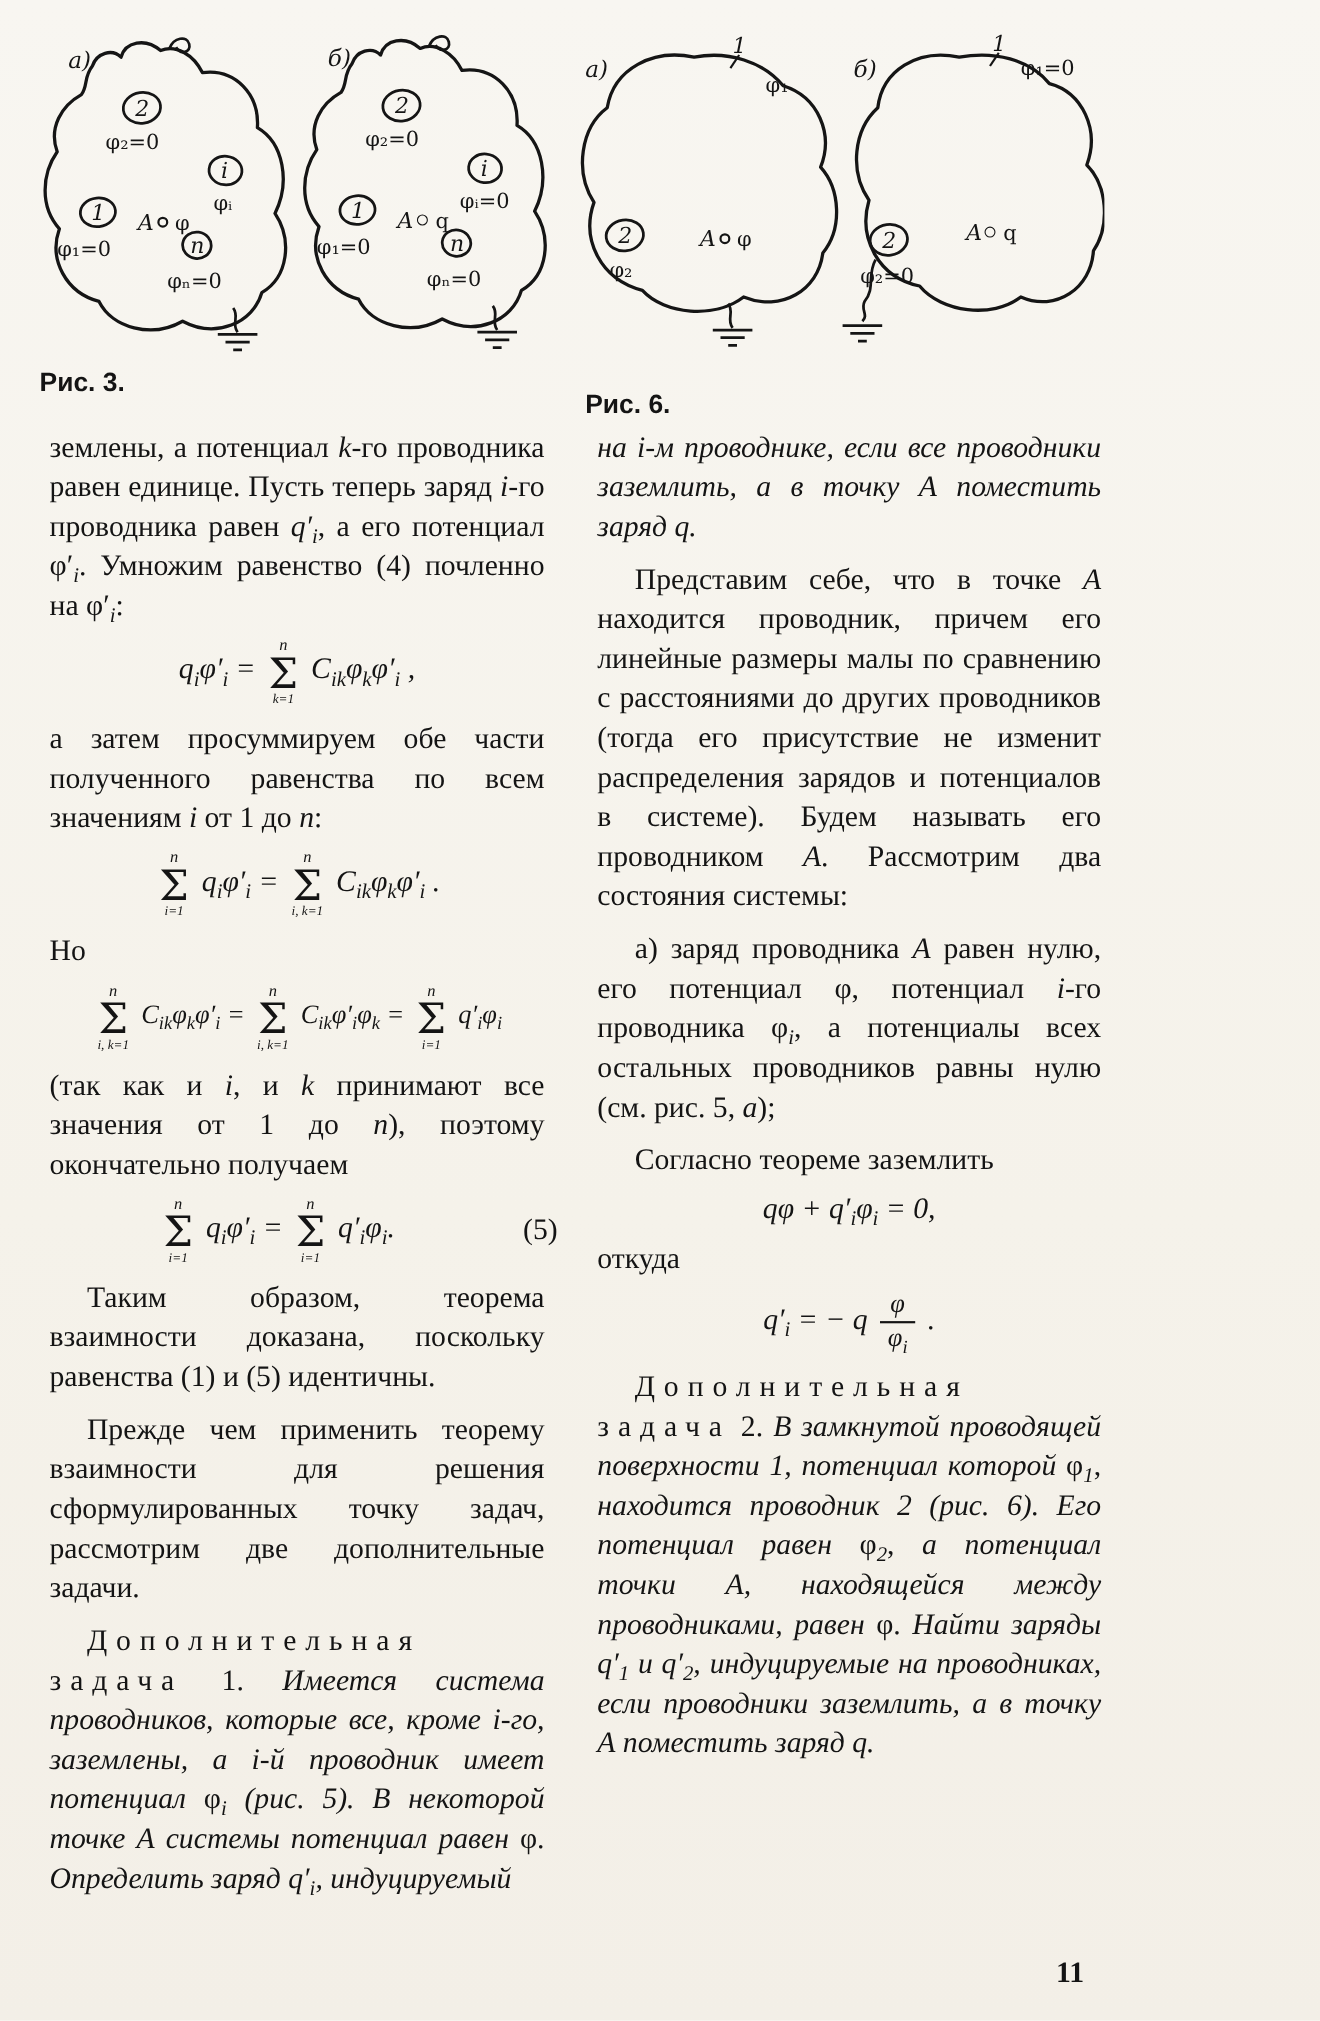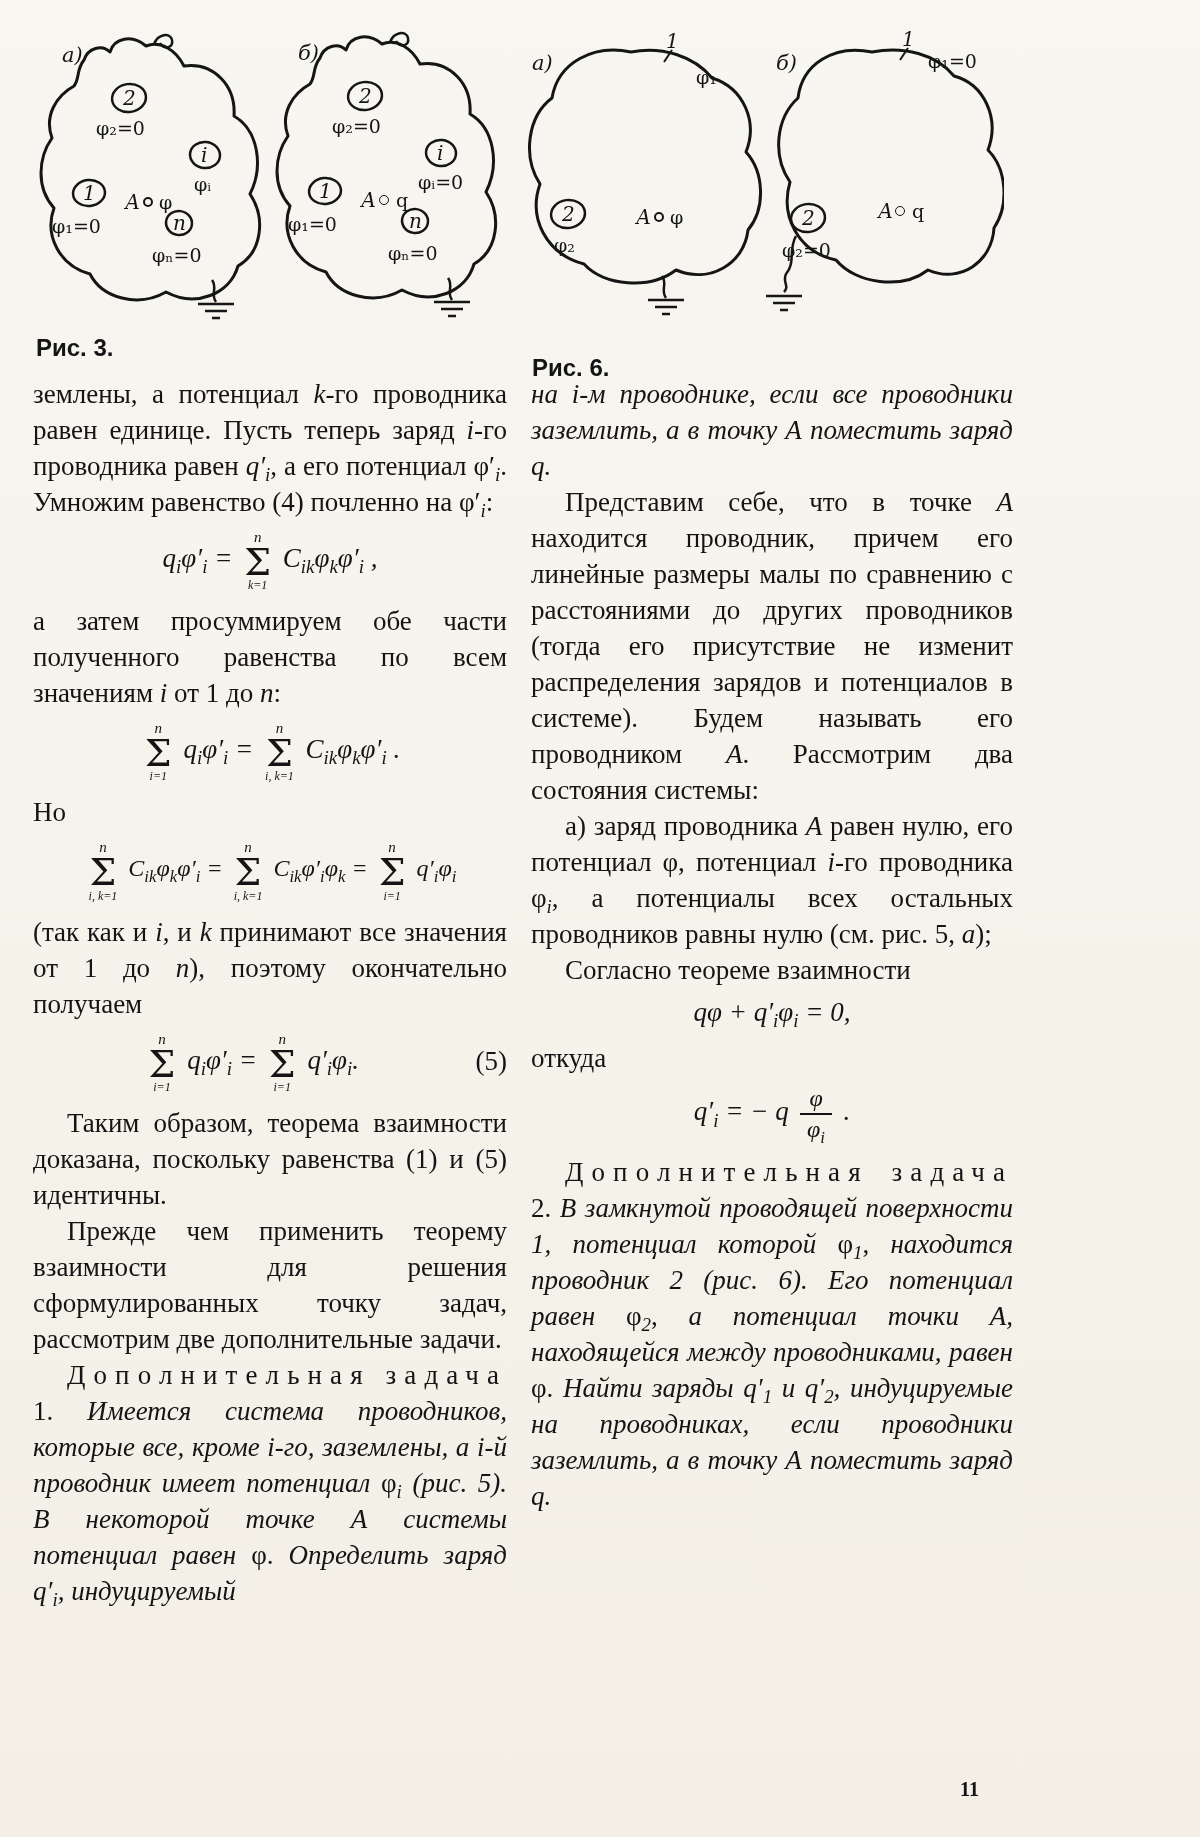--- a/index.html
+++ b/index.html
@@ -26,21 +26,21 @@
              font-weight:700; font-size:24px; }
   .cap5 { left:36px;  top:334px; }
   .cap6 { left:532px; top:354px; }
 
   
   .columns { position:absolute; top:376px; left:33px; width:980px;
              display:flex; justify-content:space-between; }
   .col { text-align:justify; font-size:27px; line-height:36px; }
   .col-left  { width:474px; }
   .col-right { width:482px; }
-  .col p { margin:0; text-indent:34px; }
+  .col p { margin:12px; text-indent:34px; }
   .col p.noindent { text-indent:0; }
   .col sub { font-size:70%; font-style:italic; line-height:0; }
   .italicp { font-style:italic; }
   .sp { letter-spacing:0.30em; }
 
   
   .formula { text-align:center; font-style:italic; margin:10px 0 12px;
              font-size:27px; line-height:1.1; }
   .formula-wide { font-size:24px; }
   .sum { display:inline-flex; flex-direction:column; align-items:center;
@@ -49,21 +49,21 @@
   .sum .sig { font-size:38px; font-style:normal; line-height:0.9; font-family:"DejaVu Serif",serif; }
   .sum .bot { font-size:12px; font-style:italic; white-space:nowrap; }
   .eqrow { display:flex; align-items:center; }
   .eqrow .eqbody { flex:1; text-align:center; }
   .eqrow .eqnum { font-style:normal; padding-left:6px; }
   .frac { display:inline-flex; flex-direction:column; align-items:center;
           vertical-align:middle; margin:0 5px; line-height:1.05; font-size:24px; }
   .frac .num { border-bottom:2px solid #141414; padding:0 9px 2px; }
   .frac .den { padding-top:2px; }
 
-  .pageno { position:absolute; left:960px; top:1778px; font-weight:700; font-size:20px; }
+  .pageno { position:absolute; left:960px; top:1778px; font-weight:700; font-size:27px; }
 </style>
 </head>
 <body>
 
 <div class="page">
 
   <div class="figures">
 
     <svg class="fig" style="left:28px; top:26px;" width="235" height="312" viewBox="0 0 235 312" role="img">
       <text class="fpanel" x="34" y="36">а)</text>
@@ -212,21 +212,21 @@
       </div>
       <p>Таким образом, теорема взаимности доказана, поскольку равенства (1) и (5) идентичны.</p>
       <p>Прежде чем применить теорему взаимности для решения сформулированных точку задач, рассмотрим две дополнительные задачи.</p>
       <p><span class="sp">Дополнительная задача</span> 1. <i>Имеется система проводников, которые все, кроме i-го, заземлены, а i-й проводник имеет потенциал</i> φ<sub>i</sub> <i>(рис. 5). В некоторой точке А системы потенциал равен</i> φ. <i>Определить заряд q′<sub>i</sub>, индуцируемый</i></p>
     </div>
 
     <div class="col col-right">
       <p class="noindent italicp"><i>на i-м проводнике, если все проводники заземлить, а в точку А поместить заряд q.</i></p>
       <p>Представим себе, что в точке <i>А</i> находится проводник, причем его линейные размеры малы по сравнению с расстояниями до других проводников (тогда его присутствие не изменит распределения зарядов и потенциалов в системе). Будем называть его проводником <i>А</i>. Рассмотрим два состояния системы:</p>
       <p>а) заряд проводника <i>А</i> равен нулю, его потенциал φ, потенциал <i>i</i>-го проводника φ<sub>i</sub>, а потенциалы всех остальных проводников равны нулю (см. рис. 5, <i>а</i>);</p>
-      <p>Согласно теореме взаимности</p>
+      <p>Согласно теореме заземлить</p>
       <div class="formula">qφ + q′<sub>i</sub>φ<sub>i</sub> = 0,</div>
       <p class="noindent">откуда</p>
       <div class="formula">q′<sub>i</sub> = − q <span class="frac">
             <span class="num">φ</span>
             <span class="den">φ<sub>i</sub></span>
           </span> .</div>
       <p><span class="sp">Дополнительная задача</span> 2. <i>В замкнутой проводящей поверхности 1, потенциал которой</i> φ<sub>1</sub>, <i>находится проводник 2 (рис. 6). Его потенциал равен</i> φ<sub>2</sub>, <i>а потенциал точки А, находящейся между проводниками, равен</i> φ. <i>Найти заряды q′<sub>1</sub> и q′<sub>2</sub>, индуцируемые на проводниках, если проводники заземлить, а в точку А поместить заряд q.</i></p>
     </div>
 
   </div>

